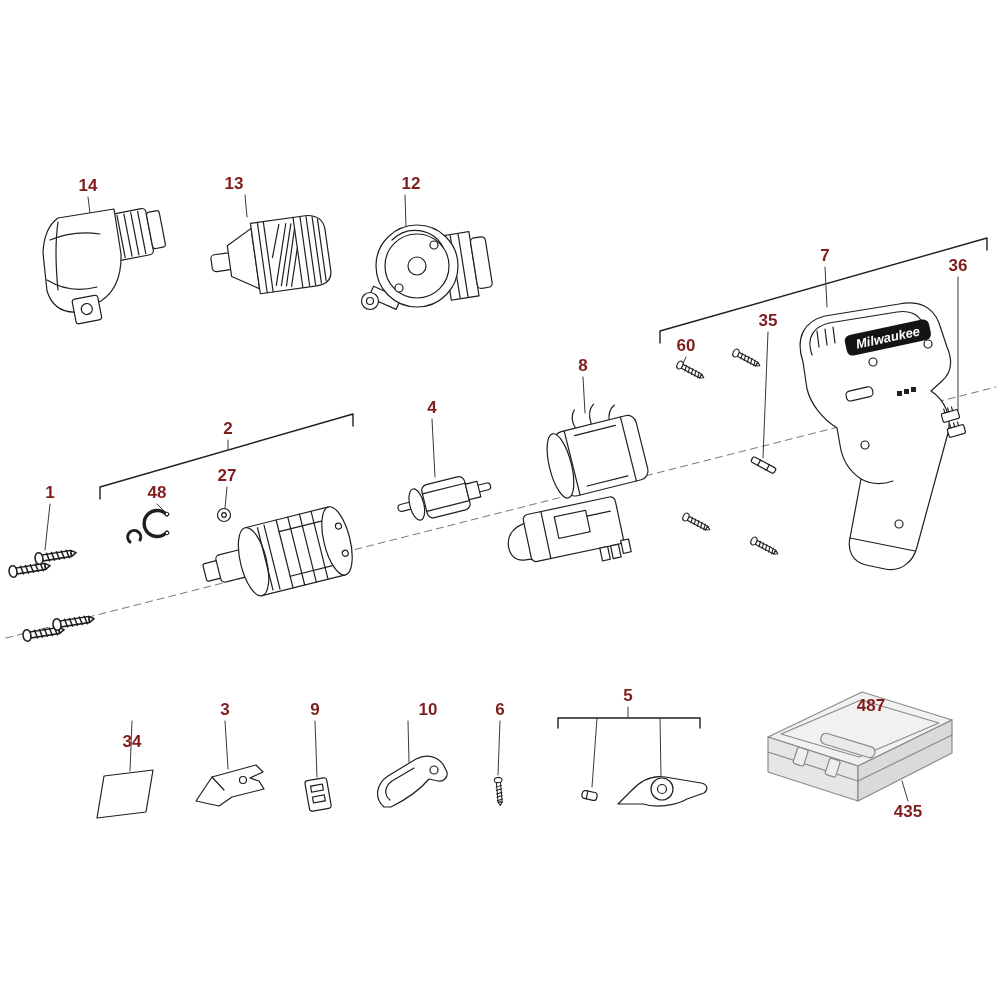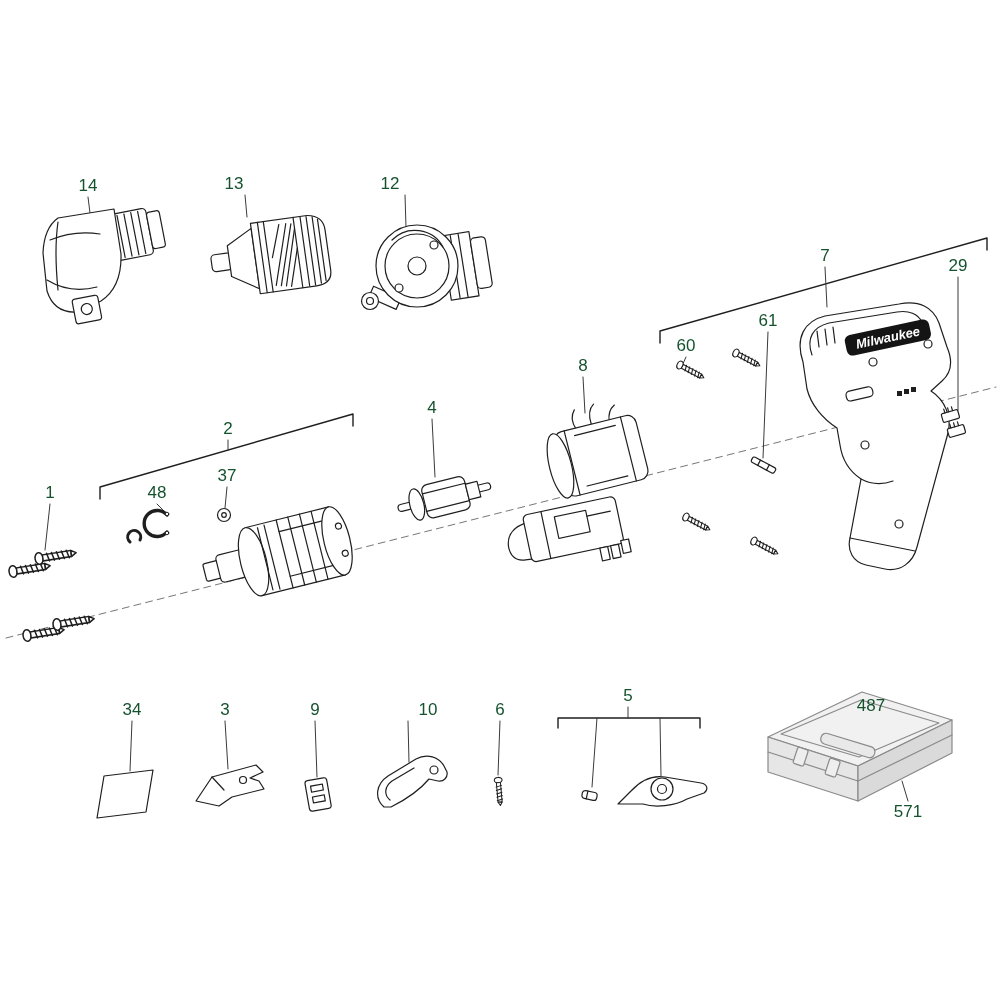--- a/index.html
+++ b/index.html
@@ -1,20 +1,20 @@
 <!DOCTYPE html>
 <html><head>
 <meta charset="utf-8">
 <style>
   html,body{margin:0;padding:0;background:#fff;}
   .stage{position:relative;width:1000px;height:1000px;background:#fff;
          font-family:"Liberation Sans",sans-serif;overflow:hidden;}
   .stage svg{position:absolute;left:0;top:0;}
   .part-label{position:absolute;transform:translate(-50%,-50%);
-              font-size:17px;color:#14532d;user-select:none;}
+              font-size:17px;color:#7f1d1d;user-select:none;font-weight:bold;}
 </style>
 </head>
 <body>
 
 <div class="stage">
 
 <svg width="1000" height="1000" viewBox="0 0 1000 1000">
   <defs>
     <g id="screw">
       <ellipse cx="2.5" cy="0" rx="3.2" ry="4.6" fill="#fff"></ellipse>
@@ -301,33 +301,33 @@
       <g transform="rotate(18 832 768)">
         <rect x="827" y="759" width="11" height="17" rx="2" fill="#eeeeee"></rect>
       </g>
     </g>
 
   </g>
 </svg>
 
 <div class="part-label" style="left:88px;top:186px">14</div>
 <div class="part-label" style="left:234px;top:184px">13</div>
-<div class="part-label" style="left:390px;top:184px">12</div>
+<div class="part-label" style="left:411px;top:184px">12</div>
 <div class="part-label" style="left:825px;top:256px">7</div>
-<div class="part-label" style="left:958px;top:266px">29</div>
+<div class="part-label" style="left:958px;top:266px">36</div>
 <div class="part-label" style="left:686px;top:346px">60</div>
-<div class="part-label" style="left:768px;top:321px">61</div>
+<div class="part-label" style="left:768px;top:321px">35</div>
 <div class="part-label" style="left:583px;top:366px">8</div>
 <div class="part-label" style="left:432px;top:408px">4</div>
 <div class="part-label" style="left:228px;top:429px">2</div>
-<div class="part-label" style="left:227px;top:476px">37</div>
+<div class="part-label" style="left:227px;top:476px">27</div>
 <div class="part-label" style="left:157px;top:493px">48</div>
 <div class="part-label" style="left:50px;top:493px">1</div>
-<div class="part-label" style="left:132px;top:710px">34</div>
+<div class="part-label" style="left:132px;top:742px">34</div>
 <div class="part-label" style="left:225px;top:710px">3</div>
 <div class="part-label" style="left:315px;top:710px">9</div>
 <div class="part-label" style="left:428px;top:710px">10</div>
 <div class="part-label" style="left:500px;top:710px">6</div>
 <div class="part-label" style="left:628px;top:696px">5</div>
 <div class="part-label" style="left:871px;top:706px">487</div>
-<div class="part-label" style="left:908px;top:812px">571</div>
+<div class="part-label" style="left:908px;top:812px">435</div>
 
 </div>
 
 </body></html>

